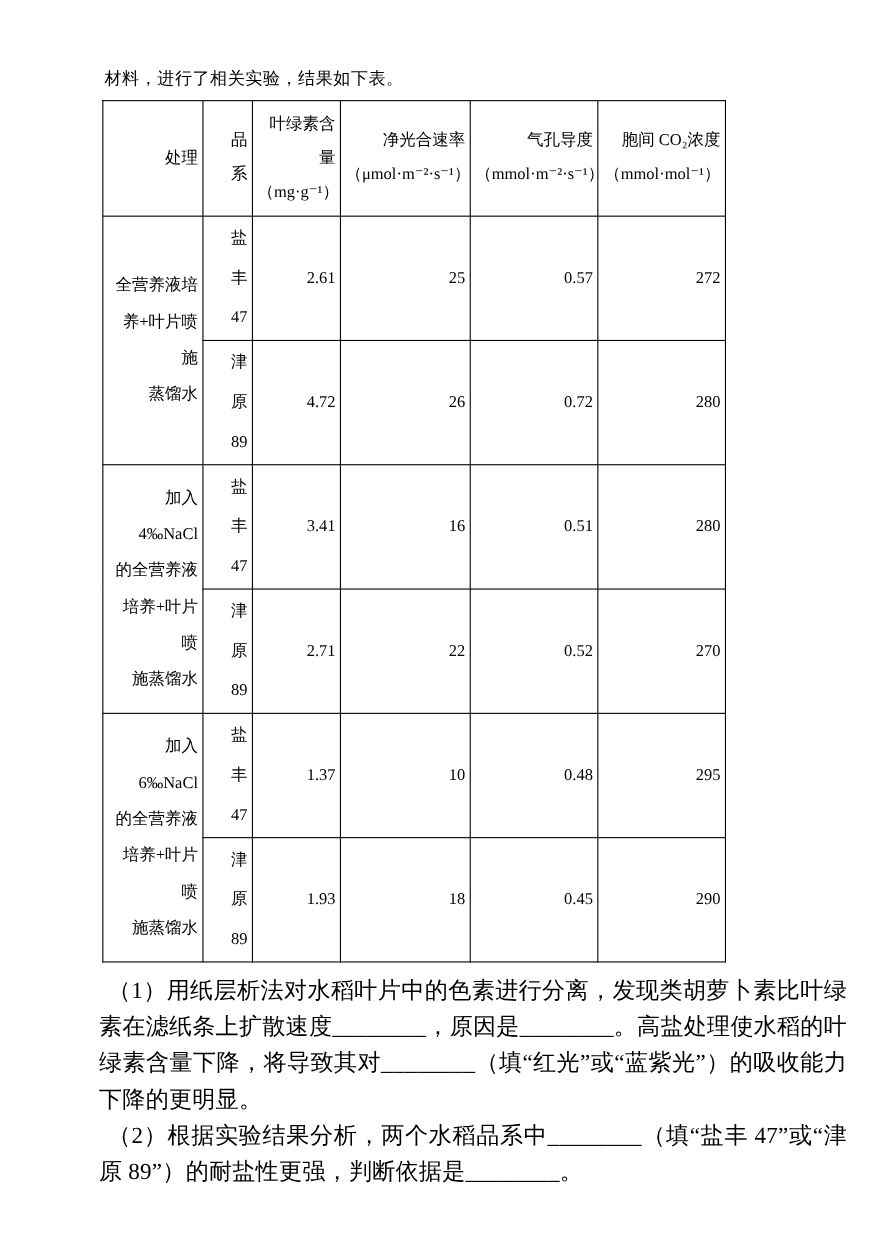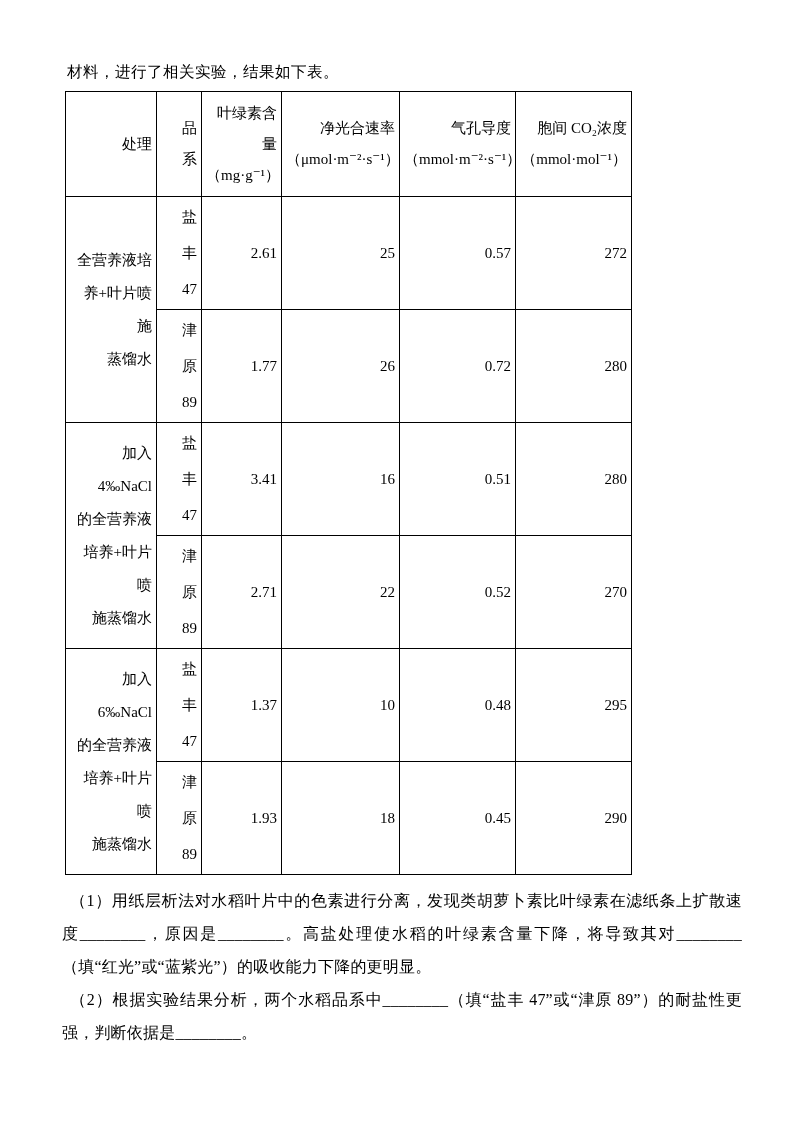--- a/index.html
+++ b/index.html
@@ -3,21 +3,21 @@
 <meta charset="utf-8">
 <style>
   * { margin: 0; padding: 0; box-sizing: border-box; }
   html, body { background: #ffffff; }
   body {
     width: 800px; height: 1131px;
     font-family: "Liberation Serif", "DejaVu Serif", serif;
     color: #000000;
     position: relative;
   }
-  .page { position: absolute; inset: 0; background: #ffffff; }
+  .page { position: absolute; inset: 0; background: #ffffff; margin-left: 28px; }
 
   .intro {
     position: absolute; top: 61px; left: 67px;
     font-size: 15.5px; line-height: 22px;
     letter-spacing: 0.5px;
   }
 
   table.results {
     position: absolute; top: 91px; left: 65px;
     border-collapse: collapse;
@@ -39,21 +39,21 @@
     text-align: left;
     padding-left: 9px;
     line-height: 33px;
   }
   td.strain { line-height: 36px; padding-left: 10px; text-align: left; }
   td.val { line-height: 18px; }
 
   .questions {
     position: absolute; top: 884px; left: 62px;
     width: 680px;
-    font-size: 16px;
+    font-size: 21px;
     line-height: 33px;
     text-align: justify;
     letter-spacing: 0.2px;
   }
   .questions p { text-indent: 8px; }
 </style>
 </head>
 <body>
 
 <div class="page">
@@ -94,21 +94,21 @@
 47</td>
         <td class="val">2.61</td>
         <td class="val">25</td>
         <td class="val">0.57</td>
         <td class="val">272</td>
       </tr>
       <tr class="body-row">
         <td class="strain pre">津
 原
 89</td>
-        <td class="val">1.77</td>
+        <td class="val">4.72</td>
         <td class="val">26</td>
         <td class="val">0.72</td>
         <td class="val">280</td>
       </tr>
 
       <tr class="body-row">
         <td class="treatment pre" rowspan="2">加入 4‰NaCl
 的全营养液
 培养+叶片喷
 施蒸馏水</td>

